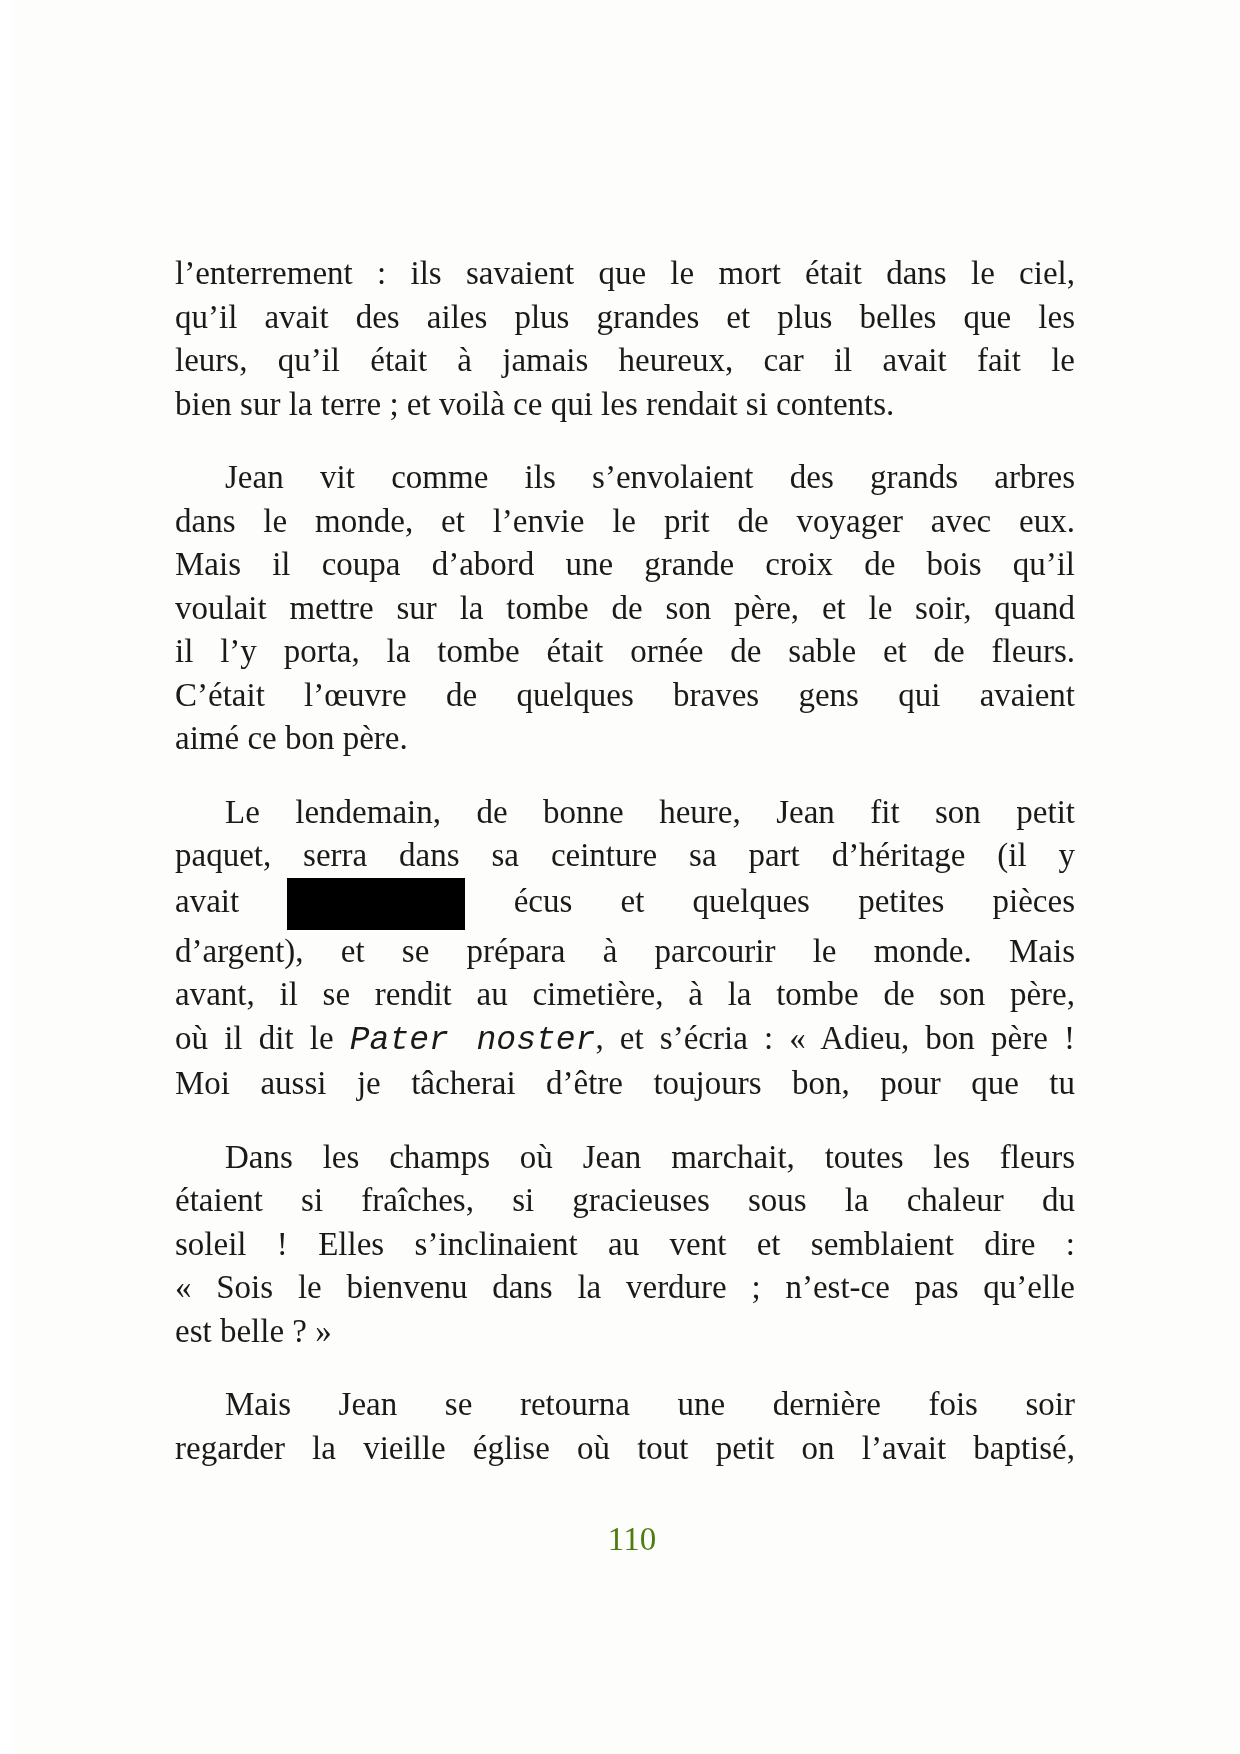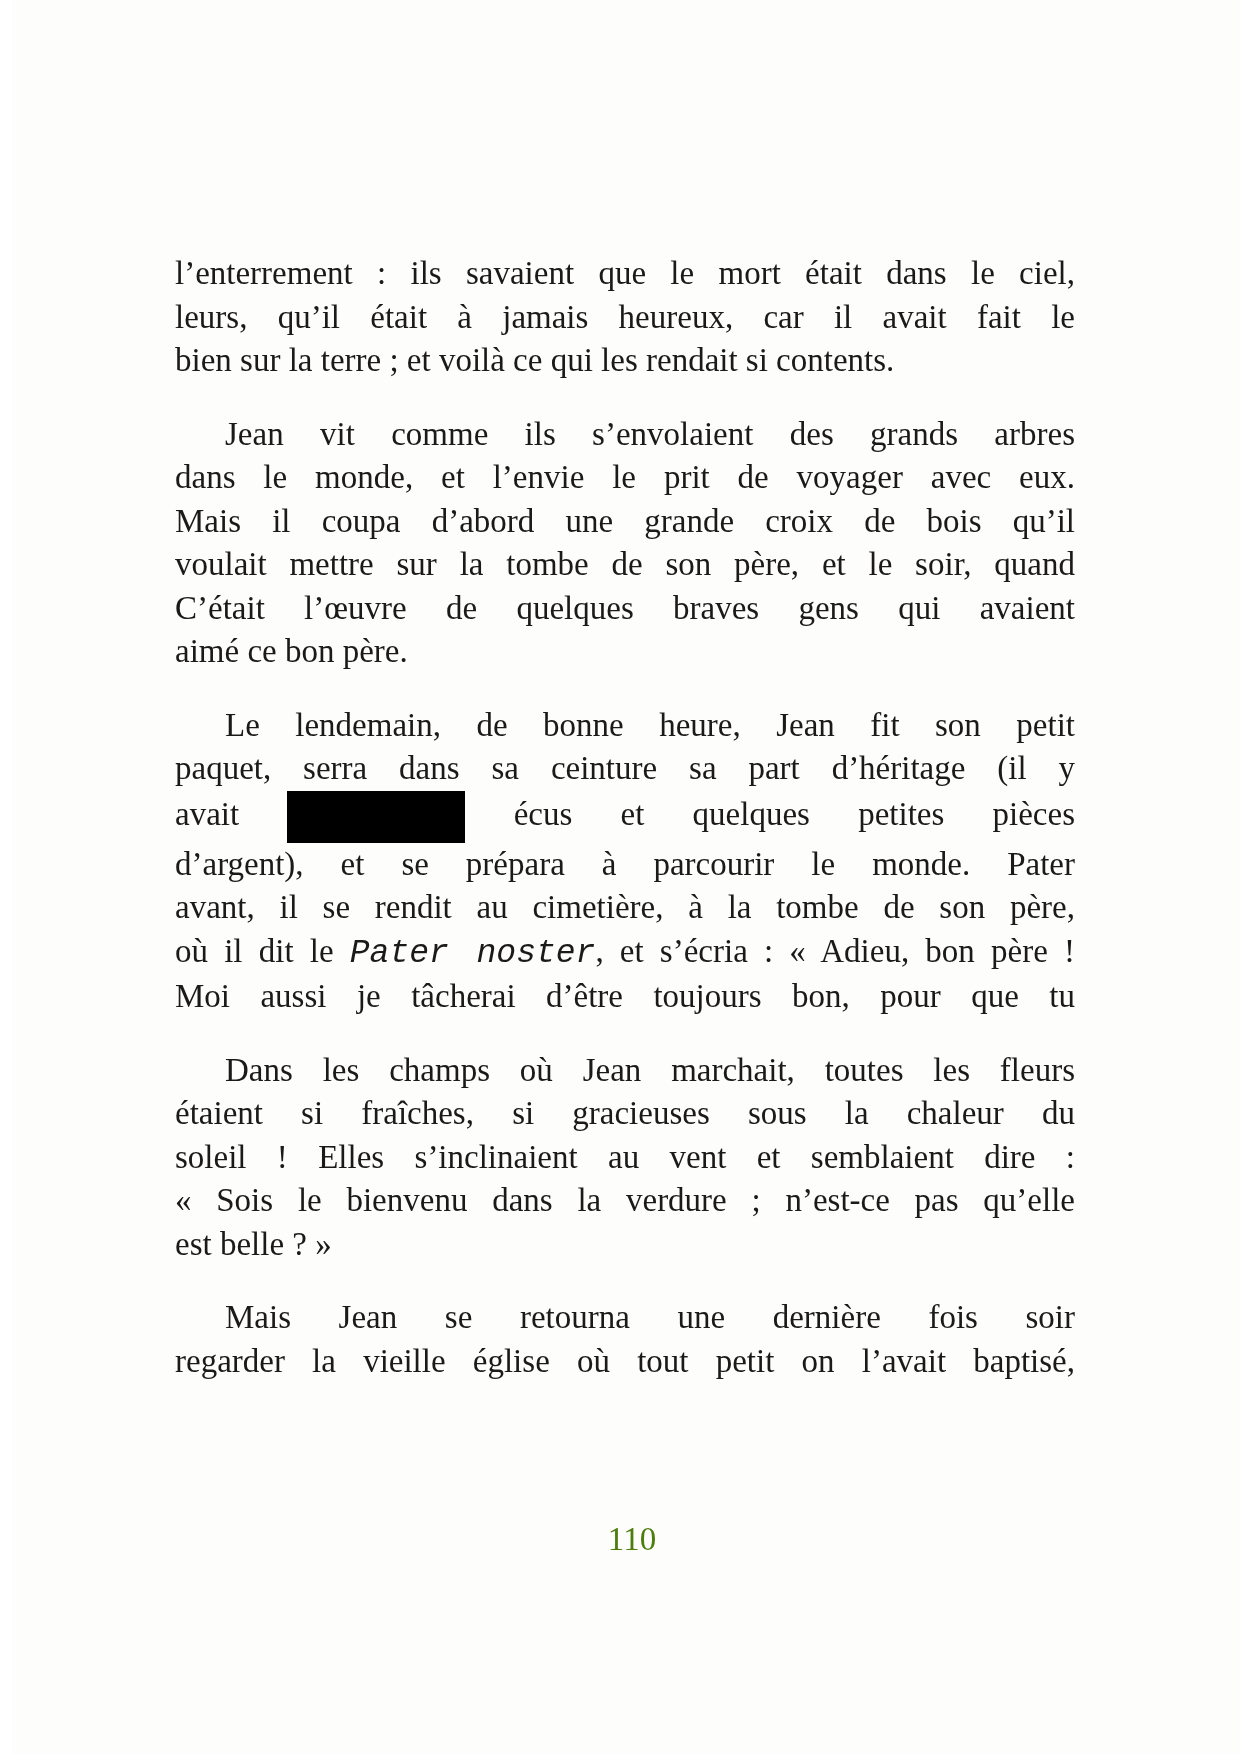--- a/index.html
+++ b/index.html
@@ -43,36 +43,38 @@
     color:#4d7c0f;
   }
 </style>
 </head>
 <body>
 
 <div class="page">
   <div class="text-block">
       <div class="para">
         <div class="line"><span>l’enterrement : ils savaient que le mort était dans le ciel,</span></div>
+        <div class="line"><span>qu’il avait des ailes plus grandes et plus belles que les</span></div>
         <div class="line"><span>leurs, qu’il était à jamais heureux, car il avait fait le</span></div>
         <div class="line last"><span>bien sur la terre ; et voilà ce qui les rendait si contents.</span></div>
       </div>
       <div class="para">
         <div class="line indent"><span>Jean vit comme ils s’envolaient des grands arbres</span></div>
         <div class="line"><span>dans le monde, et l’envie le prit de voyager avec eux.</span></div>
         <div class="line"><span>Mais il coupa d’abord une grande croix de bois qu’il</span></div>
         <div class="line"><span>voulait mettre sur la tombe de son père, et le soir, quand</span></div>
+        <div class="line"><span>il l’y porta, la tombe était ornée de sable et de fleurs.</span></div>
         <div class="line"><span>C’était l’œuvre de quelques braves gens qui avaient</span></div>
         <div class="line last"><span>aimé ce bon père.</span></div>
       </div>
       <div class="para">
         <div class="line indent"><span>Le lendemain, de bonne heure, Jean fit son petit</span></div>
         <div class="line"><span>paquet, serra dans sa ceinture sa part d’héritage (il y</span></div>
         <div class="line"><span>avait </span><span class="redact" style="width: 178px; height: 52px; background: rgb(0, 0, 0);"></span><span> écus et quelques petites pièces</span></div>
-        <div class="line"><span>d’argent), et se prépara à parcourir le monde. Pater</span></div>
+        <div class="line"><span>d’argent), et se prépara à parcourir le monde. Mais</span></div>
         <div class="line"><span>avant, il se rendit au cimetière, à la tombe de son père,</span></div>
         <div class="line"><span>où il dit le </span><span class="italic">Pater noster</span><span>, et s’écria : « Adieu, bon père !</span></div>
         <div class="line"><span>Moi aussi je tâcherai d’être toujours bon, pour que tu</span></div>
       </div>
       <div class="para">
         <div class="line indent"><span>Dans les champs où Jean marchait, toutes les fleurs</span></div>
         <div class="line"><span>étaient si fraîches, si gracieuses sous la chaleur du</span></div>
         <div class="line"><span>soleil ! Elles s’inclinaient au vent et semblaient dire :</span></div>
         <div class="line"><span>« Sois le bienvenu dans la verdure ; n’est-ce pas qu’elle</span></div>
         <div class="line last"><span>est belle ? »</span></div>

